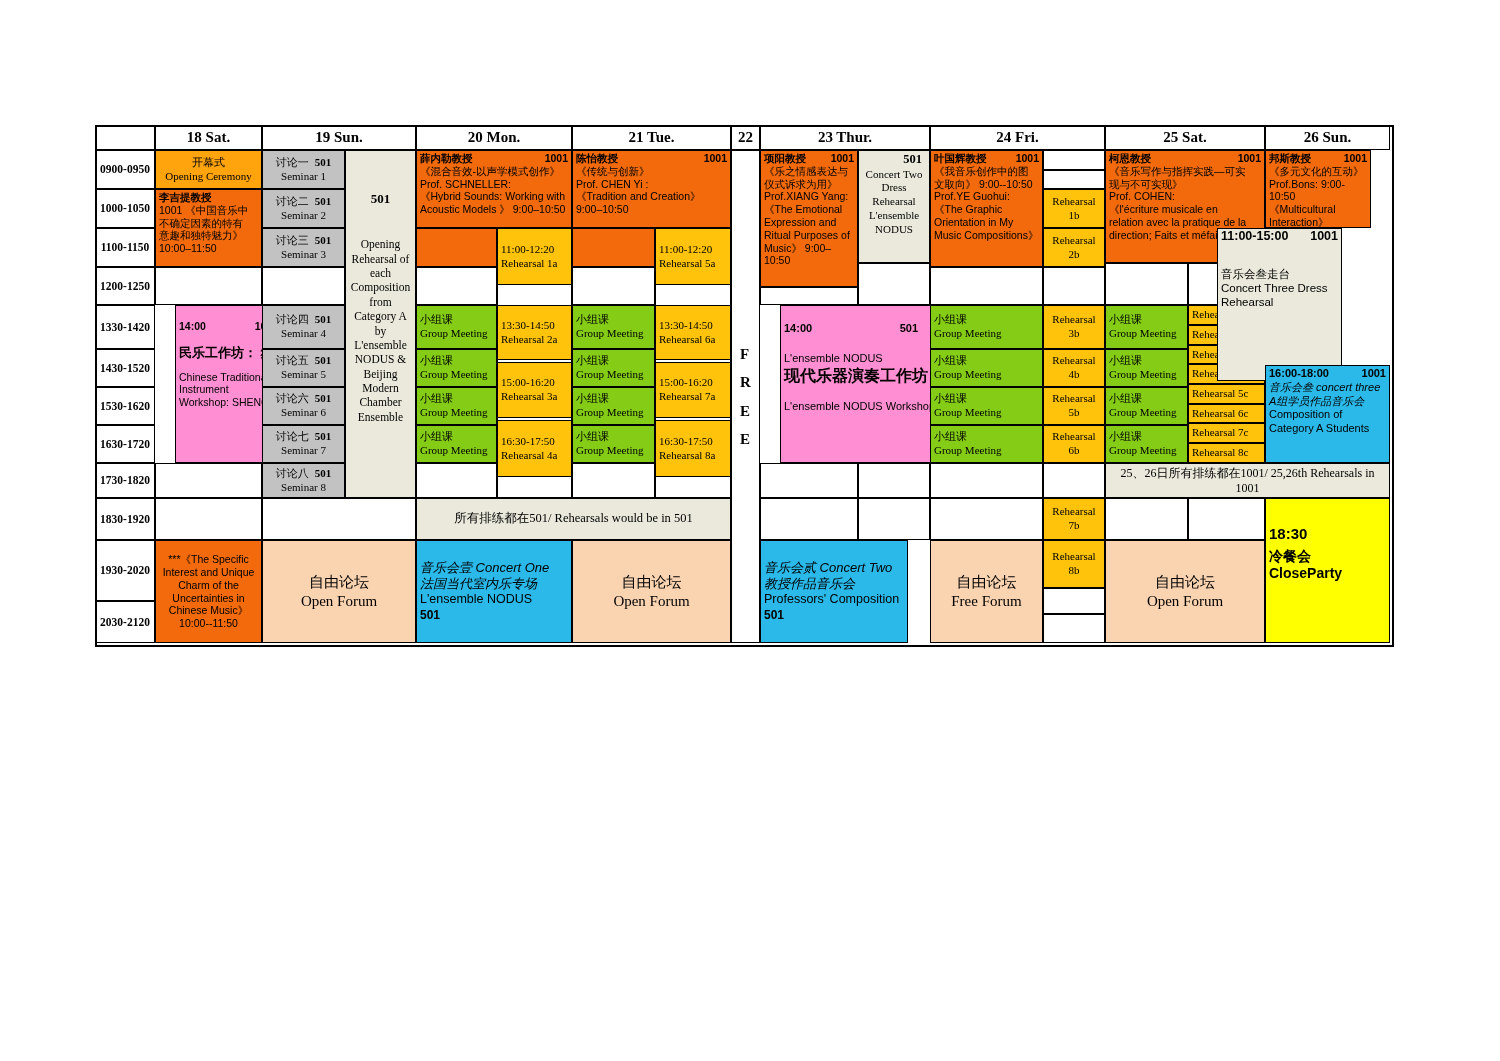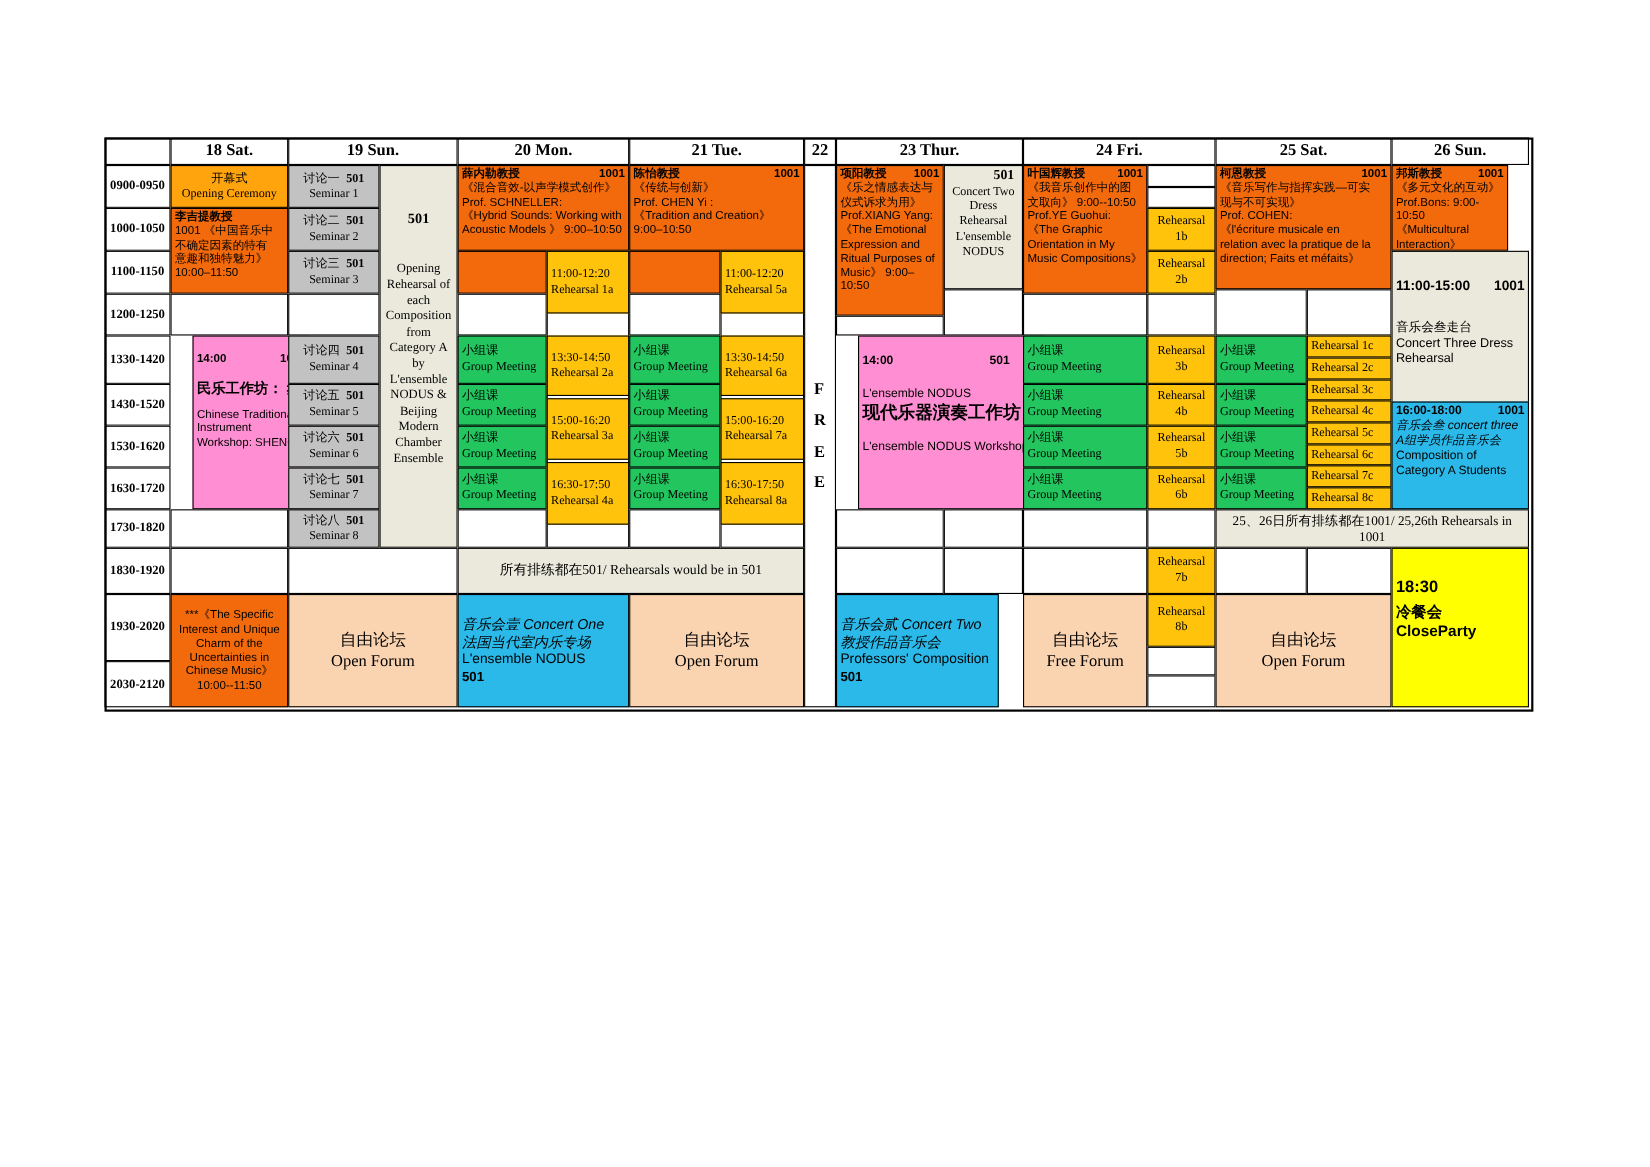--- a/index.html
+++ b/index.html
@@ -21,21 +21,21 @@
   .row{display:flex;justify-content:space-between;font-weight:bold;}
   .semrow{display:flex;justify-content:center;gap:6px;}
   .free{display:flex;flex-direction:column;align-items:center;justify-content:center;
         font-size:15px;line-height:1.9;font-weight:bold;}
   
   .or{background:#FFA40D;}  
   .od{background:#F26A0B;}  
   .gy{background:#C2C2C2;}  
   .be{background:#EAE9DC;}  
   .pk{background:#FF8FD2;margin-left:20px;}  
-  .gn{background:#22c55e;}  
+  .gn{background:#84cc16;}  
   .am{background:#FFC30B;}  
   .bu{background:#2BB9E9;}  
   .pe{background:#FAD3B0;}  
   .yw{background:#FFFF00;}  
 </style>
 </head>
 <body>
 
 <div class="canvas">
 
@@ -375,21 +375,21 @@
   <div class="cell od sans s10" style="left:1265px;top:150px;width:106px;height:78px">
     <div class="row">
       <span>邦斯教授</span>
       <span>1001</span>
     </div>
     <div class="t">《多元文化的互动》
 Prof.Bons:  9:00-10:50
 《Multicultural
 Interaction》</div>
   </div>
-  <div class="cell be sans" style="left:1265px;top:228px;width:125px;height:153px;padding-top:24px">
+  <div class="cell be sans" style="left:1217px;top:228px;width:125px;height:153px;padding-top:0">
     <div class="row" style="font-size:12.5px">
       <span>11:00-15:00</span>
       <span>1001</span>
     </div>
     <div class="t" style="margin-top:22px;font-size:11.5px">音乐会叁走台
 Concert Three Dress
 Rehearsal</div>
   </div>
   <div class="cell bu sans" style="left:1265px;top:365px;width:125px;height:98px">
     <div class="row" style="font-size:11px">

